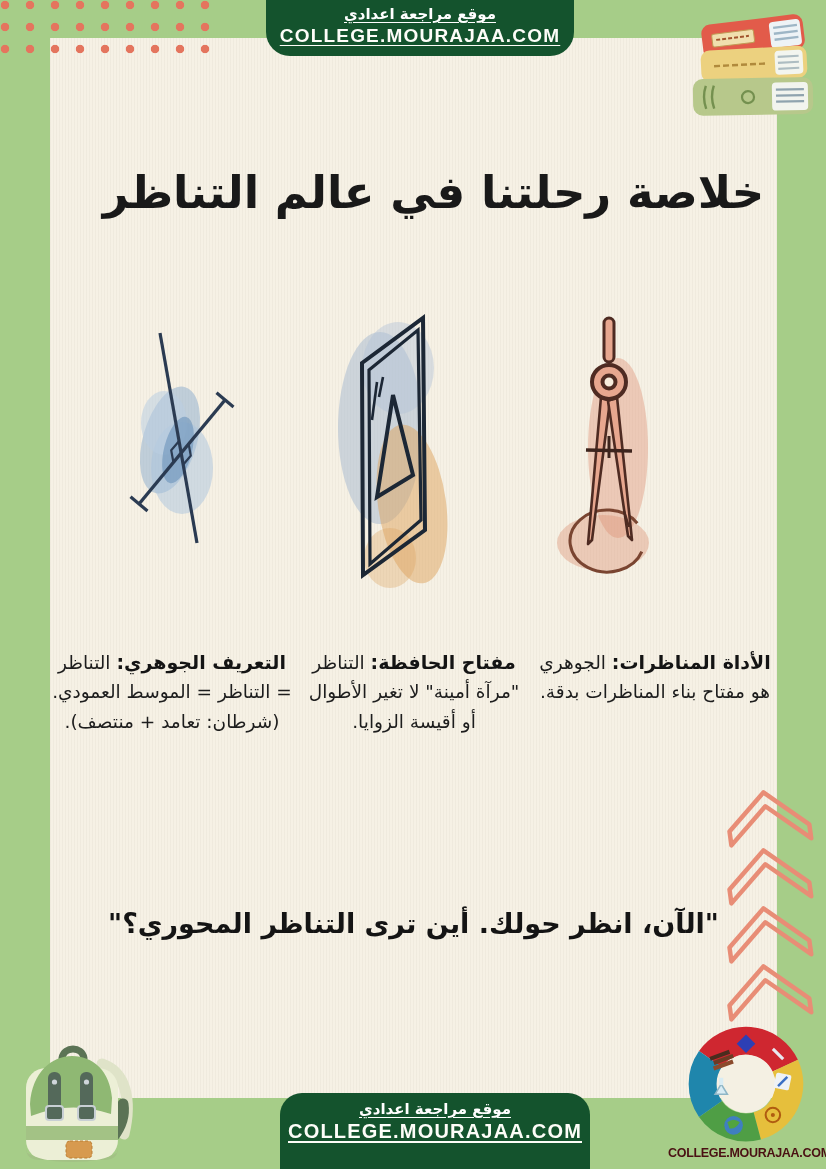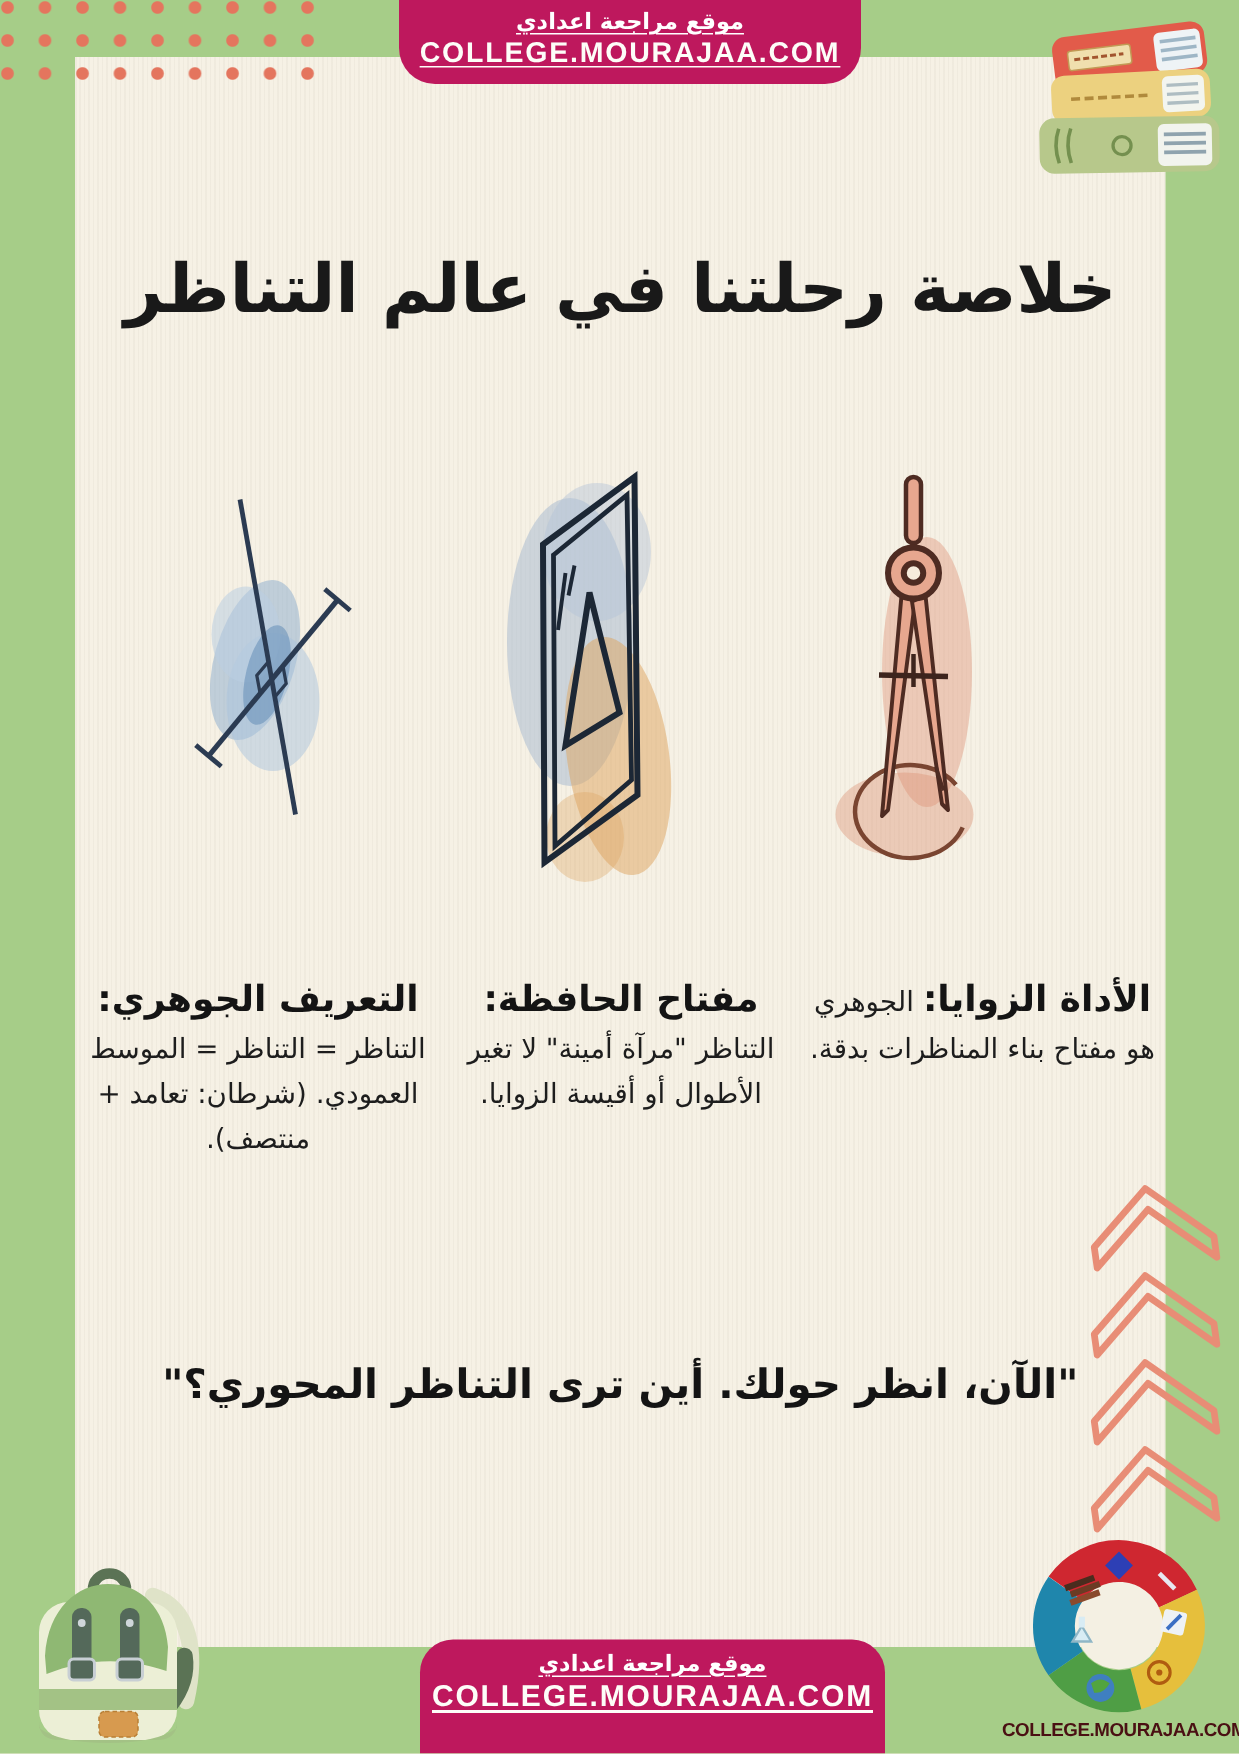--- a/index.html
+++ b/index.html
@@ -13,49 +13,49 @@
     background:#f6f1e5;
     background-image:repeating-linear-gradient(90deg, rgba(120,110,90,0.05) 0 1px, rgba(0,0,0,0) 1px 3px);
     z-index:1;
   }
   .dots{
     position:absolute;left:0;top:0;width:216px;height:64px;z-index:5;
     background-image:radial-gradient(circle at 5px 5px, #e4755e 3.8px, rgba(228,117,94,0) 4.6px);
     background-size:25px 22px;
   }
   .banner{
-    position:absolute;background:#be185d;text-align:center;z-index:6;
+    position:absolute;background:#14532d;text-align:center;z-index:6;
   }
   .banner.top{left:266px;top:0;width:296px;border-radius:0 0 24px 24px;padding:5px 6px 9px;}
   .banner.bottom{left:280px;bottom:0;width:298px;border-radius:22px 22px 0 0;padding:7px 6px 26px;}
   .banner .ar{
     display:block;color:#ffffff;font-weight:bold;font-size:15px;
     text-decoration:underline;text-underline-offset:3px;direction:rtl;
     font-family:"DejaVu Sans", sans-serif;
   }
   .banner .url{
     display:block;color:#fdfdf8;font-weight:bold;font-size:19px;letter-spacing:1.2px;
     text-decoration:underline;text-underline-offset:3px;margin-top:2px;
     font-family:"Liberation Sans","DejaVu Sans",sans-serif;
   }
   .banner.bottom .url{font-size:20px;}
   .title{
     position:absolute;left:50px;top:136px;width:727px;text-align:center;direction:rtl;
-    font-size:45px;font-weight:900;color:#191919;z-index:2;letter-spacing:-1px;
+    font-size:45px;font-weight:900;color:#191919;z-index:2;letter-spacing:-1px;padding-left:20px;
   }
   .fig{position:absolute;z-index:2;}
   #fig-bisector{left:108px;top:328px;}
   #fig-mirror{left:328px;top:306px;}
   #fig-compass{left:548px;top:308px;}
   .cards{
     position:absolute;left:52px;top:628px;width:722px;z-index:2;
     display:flex;direction:rtl;justify-content:space-between;align-items:flex-start;
   }
   .card{text-align:center;direction:rtl;color:#1d1d1d;font-size:18.5px;line-height:1.62;}
-  .card b{font-size:24px;color:#141414;}
+  .card b{font-size:19px;color:#141414;}
   .card.c-right{width:238px;}
   .card.c-mid{width:222px;}
   .card.c-left{width:240px;}
   .quote{
     position:absolute;left:50px;top:908px;width:727px;text-align:center;direction:rtl;
     font-size:27px;font-weight:900;color:#141414;z-index:2;letter-spacing:-0.5px;
   }
   .chevrons{position:absolute;left:722px;top:786px;z-index:4;}
   .books{position:absolute;left:686px;top:2px;z-index:7;}
   .backpack{position:absolute;left:4px;top:1040px;z-index:7;}
@@ -136,21 +136,21 @@
   <polygon points="53,89 62,93 44,232 40,236" fill="#e7a78f" stroke="#4e2b22" stroke-width="2.6" stroke-linejoin="round"></polygon>
   <polygon points="69,89 60,93 80,228 84,232" fill="#e7a78f" stroke="#4e2b22" stroke-width="2.6" stroke-linejoin="round"></polygon>
   <line x1="38" y1="142" x2="84" y2="143" stroke="#3d241d" stroke-width="3.6"></line>
   <line x1="61" y1="128" x2="61" y2="150" stroke="#3d241d" stroke-width="3"></line>
   <line x1="76" y1="203" x2="81" y2="219" stroke="#4e2b22" stroke-width="2.4"></line>
   <circle cx="61" cy="74" r="17" fill="#e7a78f" stroke="#4e2b22" stroke-width="4"></circle>
   <circle cx="61" cy="74" r="6.5" fill="#f6ecdc" stroke="#4e2b22" stroke-width="4"></circle>
 </svg>
 
 <div class="cards">
-  <p class="card c-right"><b>الأداة الزوايا:</b> <span>الجوهري هو مفتاح بناء المناظرات بدقة.</span></p>
+  <p class="card c-right"><b>الأداة المناظرات:</b> <span>الجوهري هو مفتاح بناء المناظرات بدقة.</span></p>
   <p class="card c-mid"><b>مفتاح الحافظة:</b> <span>التناظر "مرآة أمينة" لا تغير الأطوال أو أقيسة الزوايا.</span></p>
   <p class="card c-left"><b>التعريف الجوهري:</b> <span>التناظر = التناظر = الموسط العمودي. (شرطان: تعامد + منتصف).</span></p>
 </div>
 
 <div class="quote">"الآن، انظر حولك. أين ترى التناظر المحوري؟"</div>
 
 <svg class="chevrons" width="92" height="248" viewBox="0 0 92 248">
   <g fill="none" stroke="#e88d76" stroke-width="4.5" stroke-linejoin="round">
     <path d="M6 40 L45 6 L86 44 L86 58 L45 20 L6 54 Z" transform="rotate(-8 46 32)"></path>
     <path d="M6 98 L45 64 L86 102 L86 116 L45 78 L6 112 Z" transform="rotate(-8 46 90)"></path>

